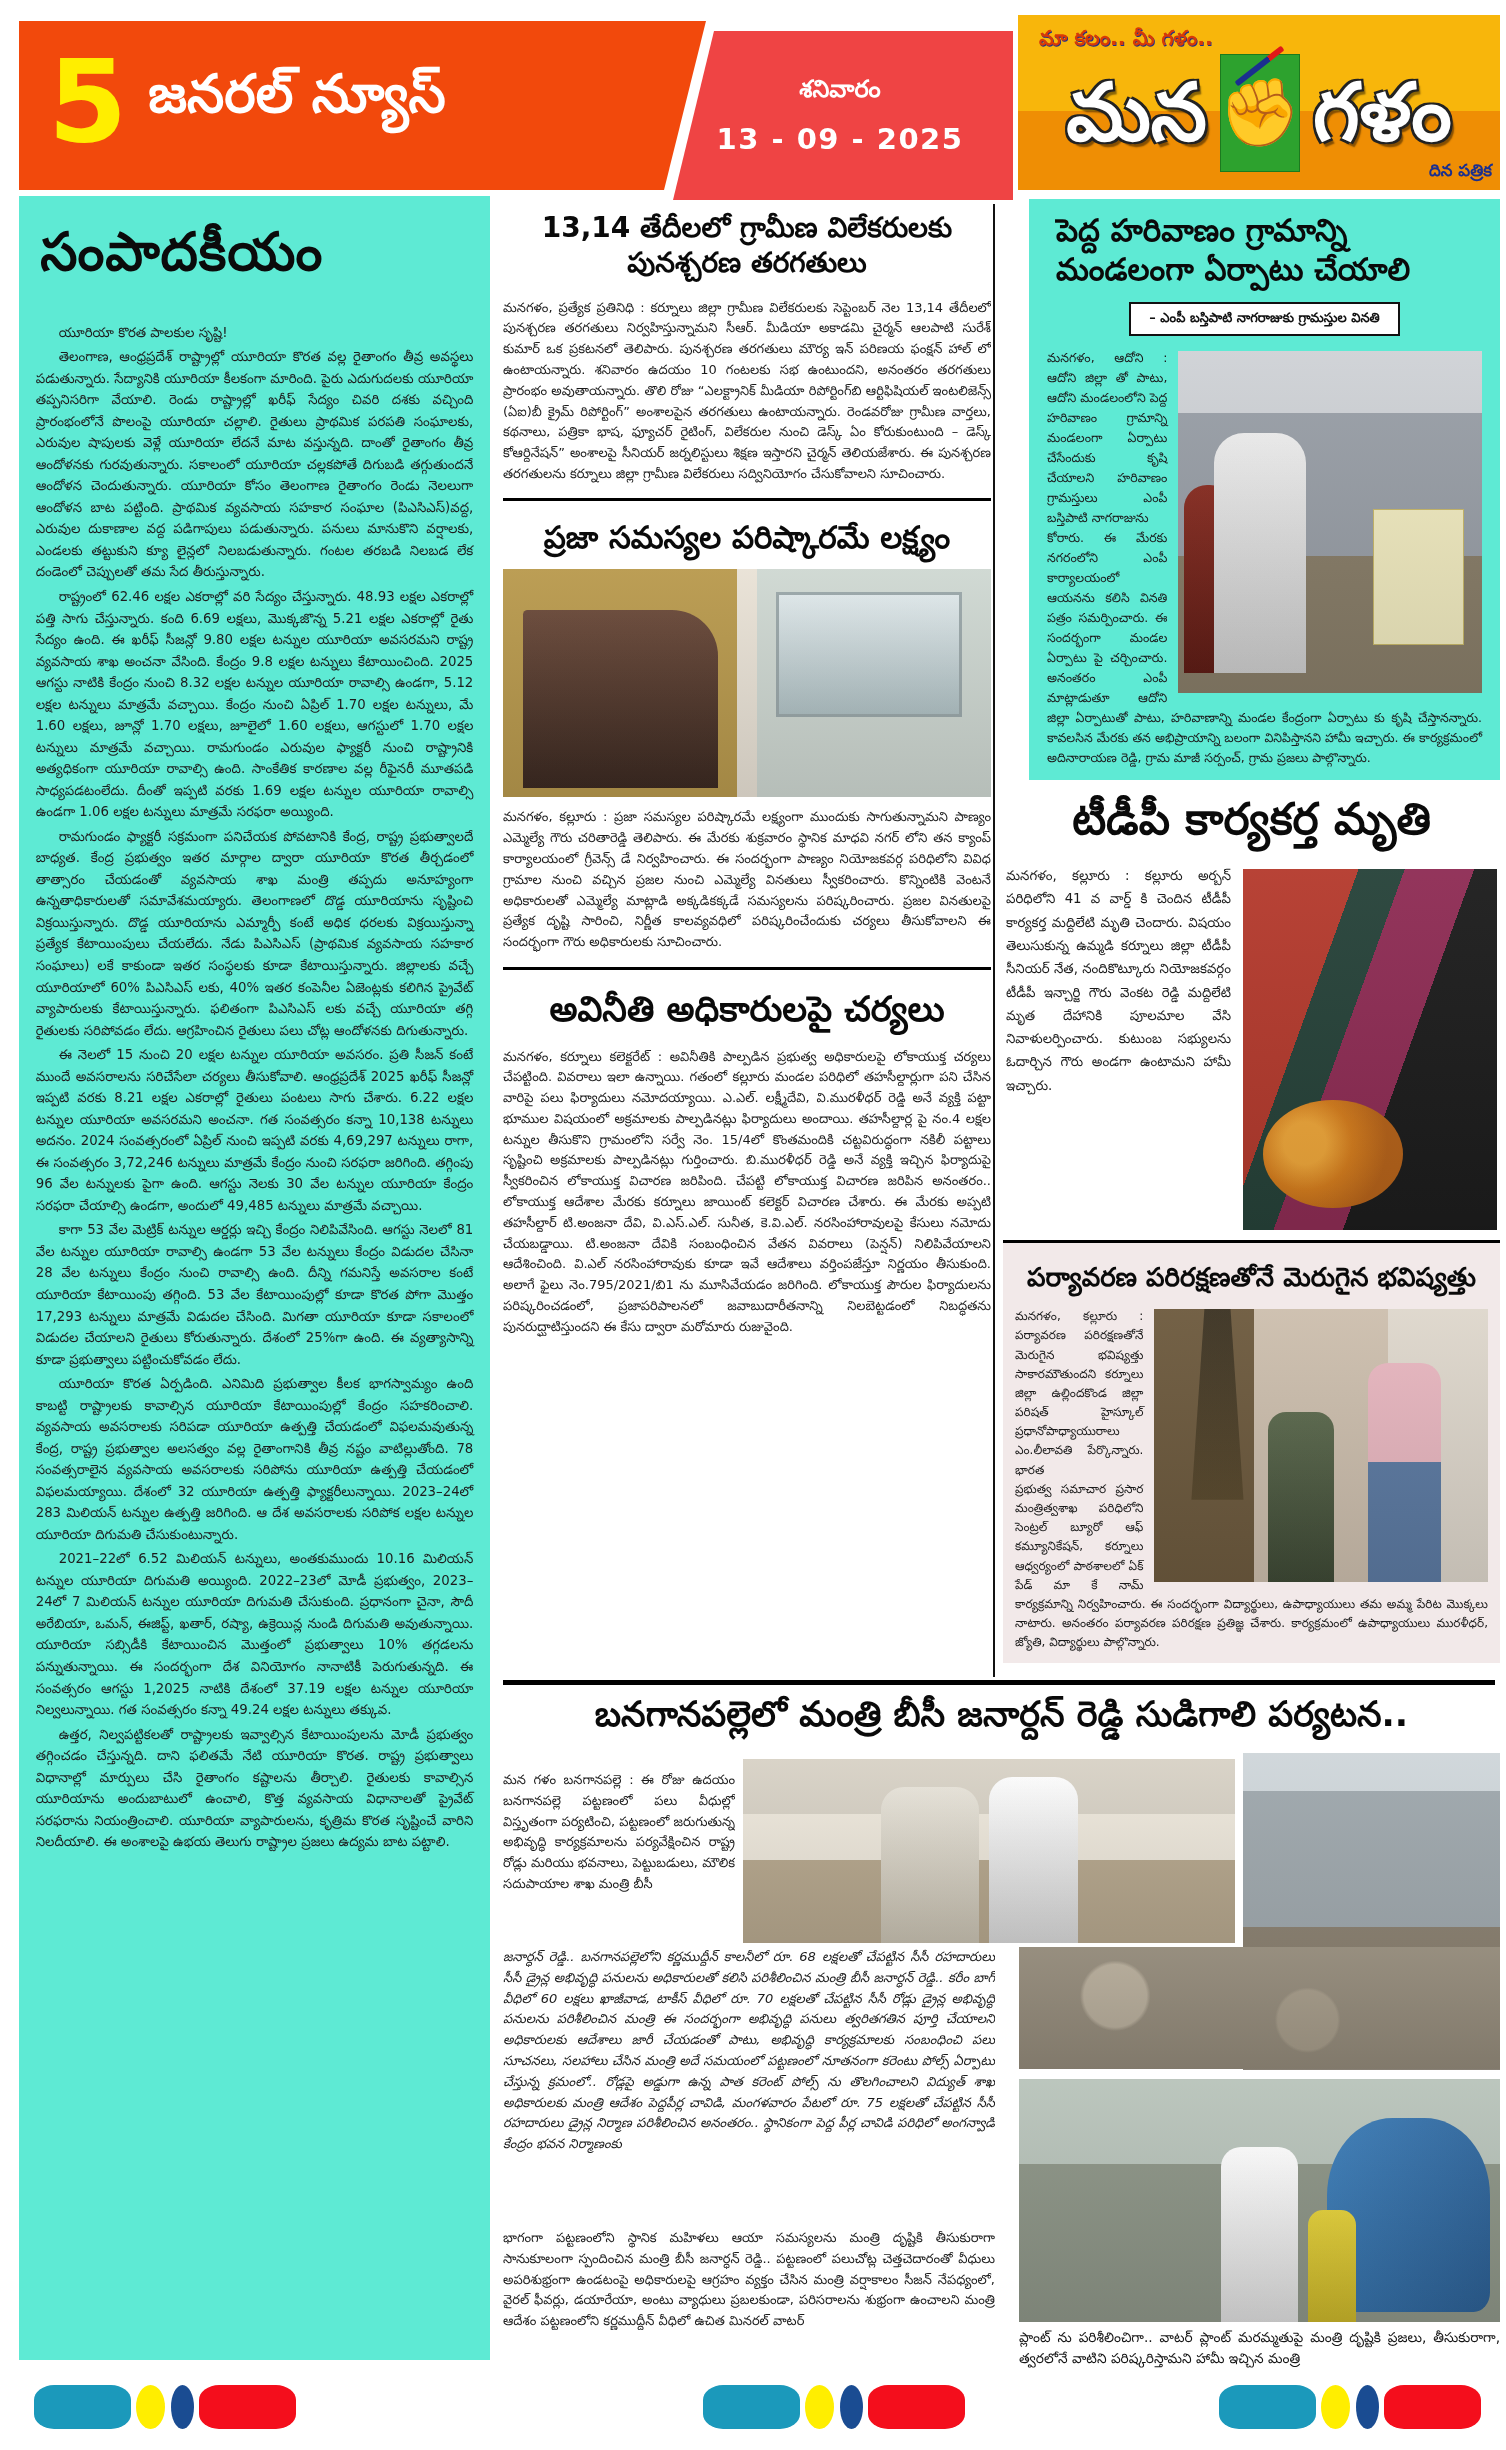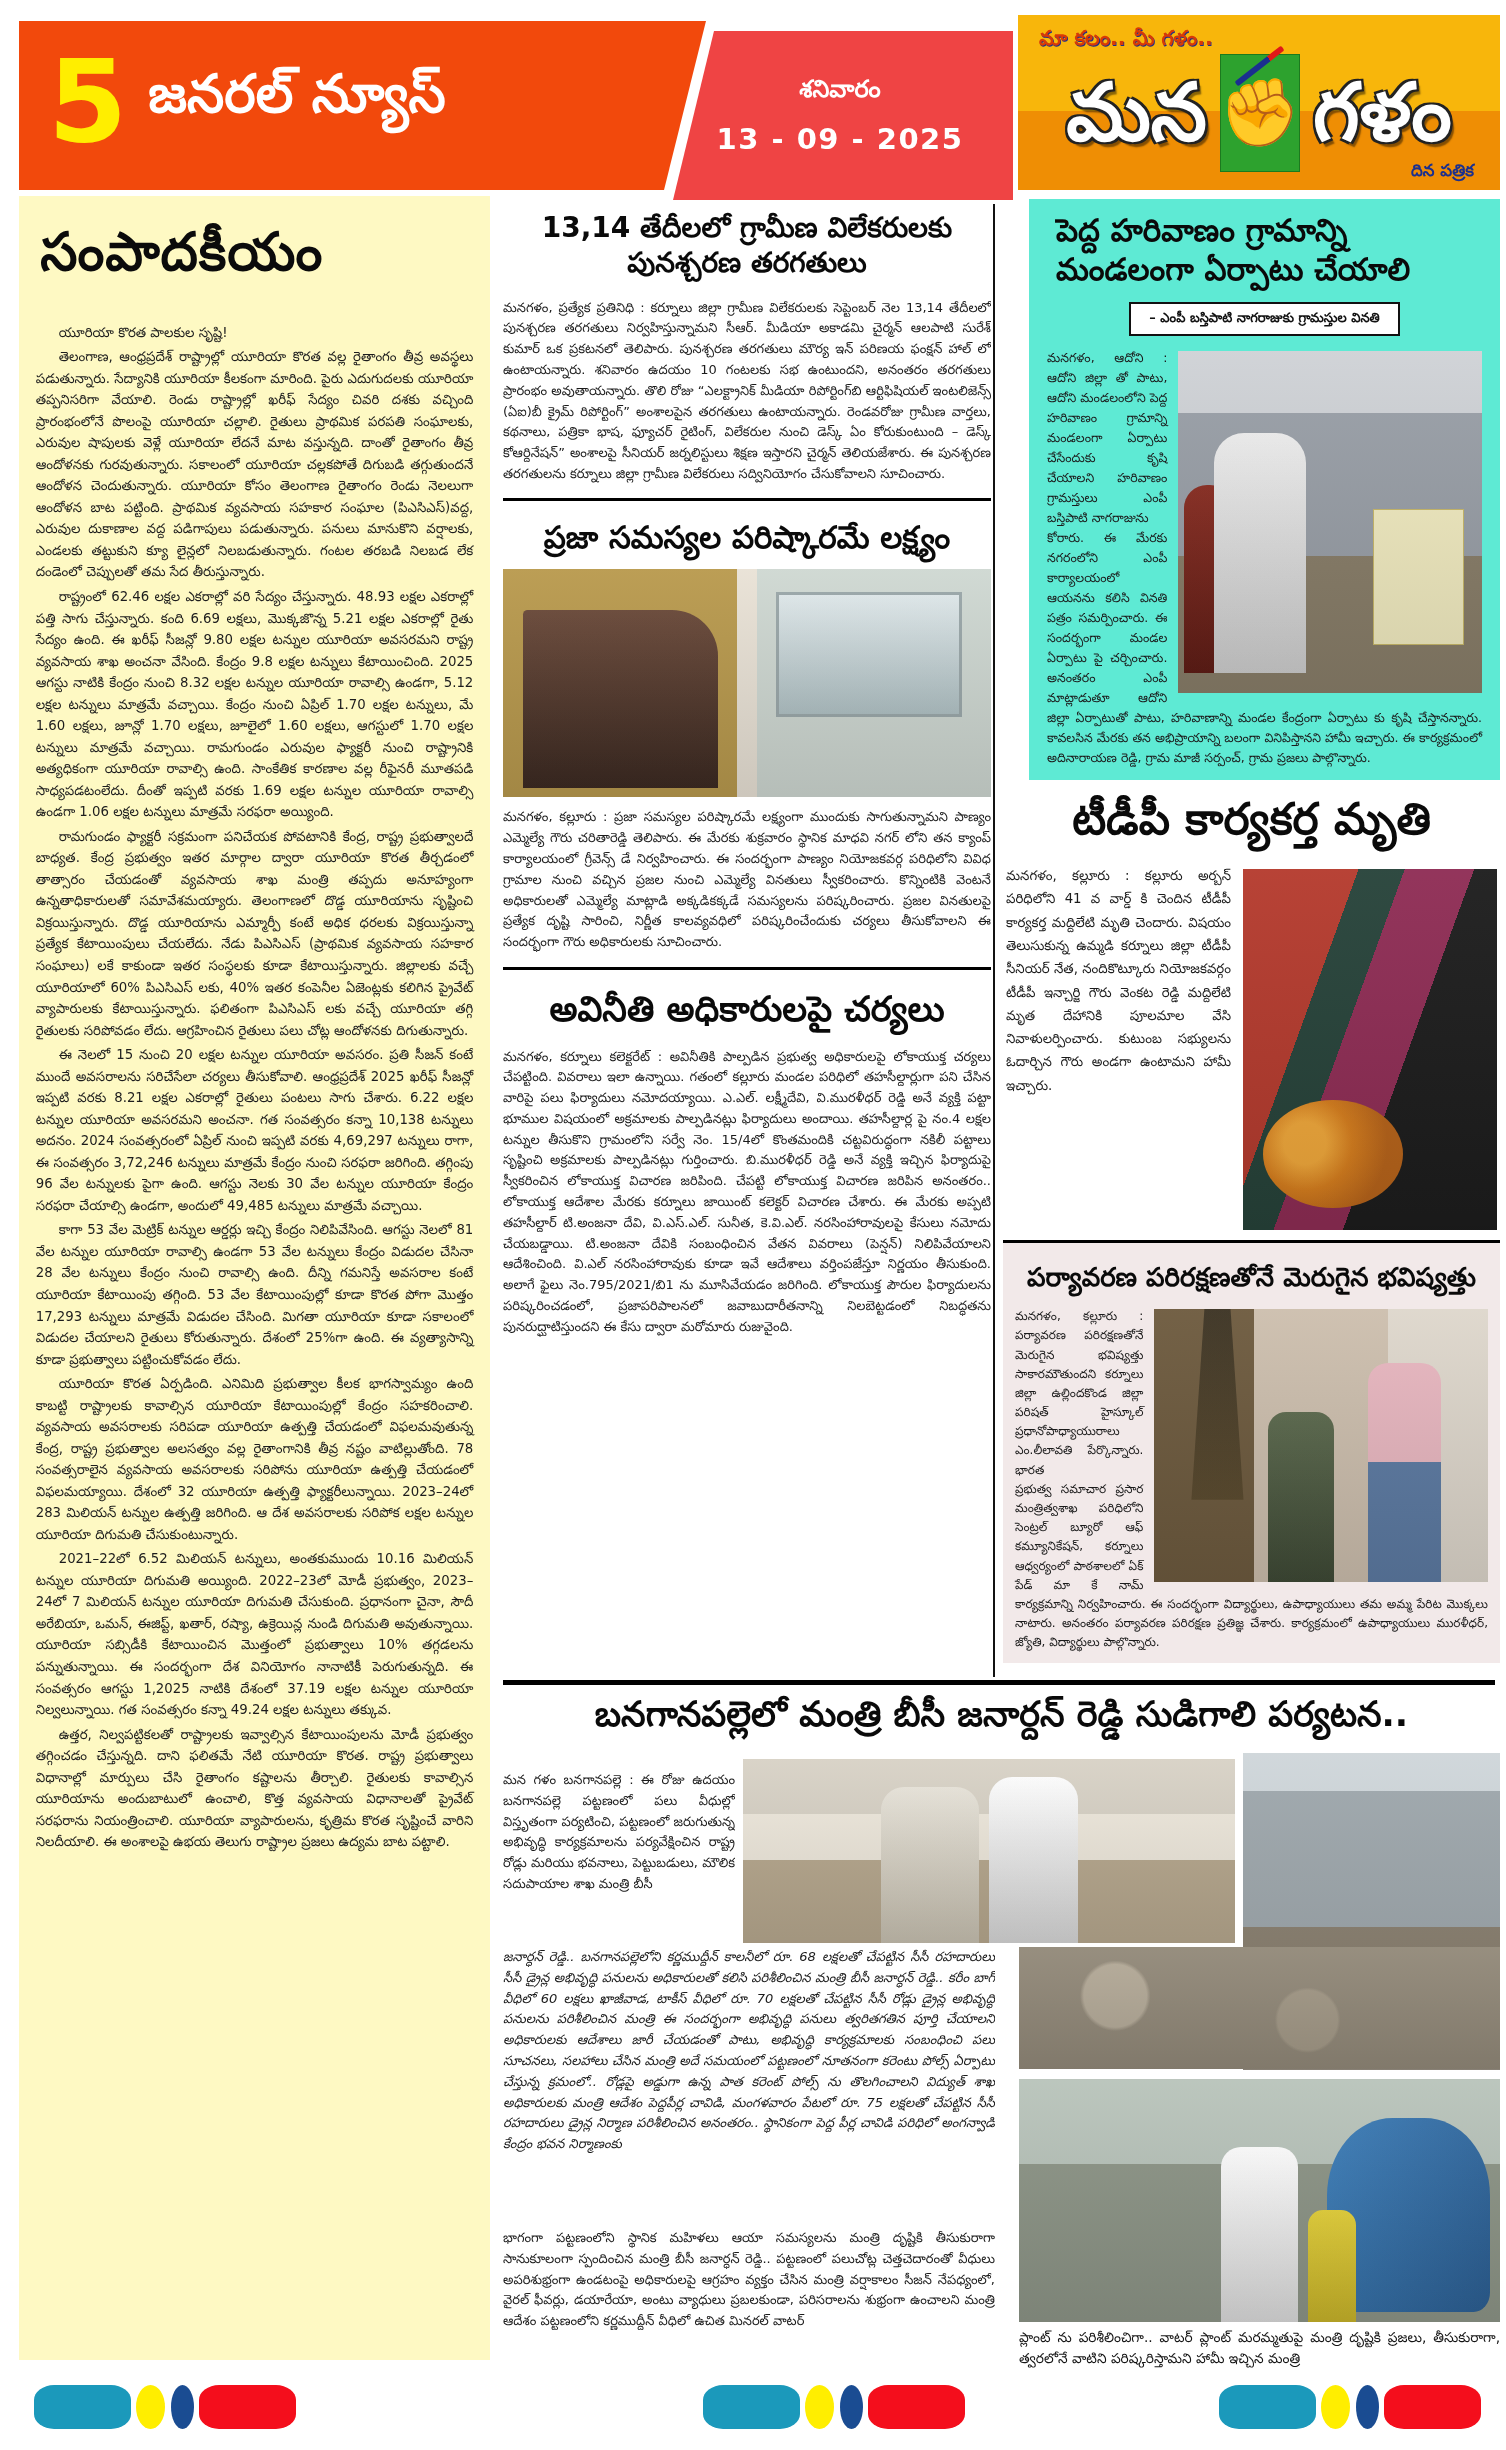--- a/index.html
+++ b/index.html
@@ -18,24 +18,24 @@
   .hdr-date { color:#fff; font-size:29px; font-weight:bold; letter-spacing:1.5px; }
   .masthead { position:absolute; left:1018px; top:15px; width:482px; height:175px;
     background:linear-gradient(#f8b60b 0 55%, #ef8e04 55% 100%); overflow:hidden; }
   .mast-tagline { position:absolute; left:21px; top:10.6px; color:#d93a06; font-size:20.5px; font-weight:bold; text-shadow:0.8px 0.8px 0 #1a2f8f; }
   .mast-title { position:absolute; left:0; top:39px; width:100%; display:flex; align-items:center; justify-content:center; gap:13px; }
   .mast-word { color:#ffffff; font-size:80px; font-weight:bold; line-height:1.3;
     text-shadow:-2.3px -2.3px 0 #222,2.3px -2.3px 0 #222,-2.3px 2.3px 0 #222,2.3px 2.3px 0 #222, 3.8px 4.6px 1.5px rgba(0,0,0,.45); }
   .mast-fistbox { width:80px; height:118px; background:#2da22e; border:1.5px solid #1c7a1e; display:flex; align-items:center; justify-content:center; position:relative; }
   .fist-glyph { font-size:65px; color:#e01818; line-height:1; transform:rotate(-4deg); }
   .fist-pencil { position:absolute; left:9px; top:7.6px; width:59px; height:6px; background:linear-gradient(90deg,#1a2f8f 70%, #e01818 70%); transform:rotate(-38deg); border-radius:2.3px; }
-  .mast-sub { position:absolute; right:26px; bottom:6px; color:#1a2f8f; font-size:16.7px; font-weight:bold; }
-
-  
-  .col-left { position:absolute; left:19px; top:196px; width:471px; height:2164px; background:#fef9c3; padding:20px 16.7px 15px 16.7px; overflow:hidden; }
+  .mast-sub { position:absolute; right:8px; bottom:6px; color:#1a2f8f; font-size:16.7px; font-weight:bold; }
+
+  
+  .col-left { position:absolute; left:19px; top:196px; width:471px; height:2164px; background:#5eead4; padding:20px 16.7px 15px 16.7px; overflow:hidden; }
   .ed-title { font-size:53px; font-weight:bold; color:#0b0b0b; letter-spacing:0.8px; margin:4.6px 0 26px 4.6px; }
   .ed-body p { font-size:13.3px; line-height:1.62; color:#1c1c1c; text-align:justify; text-indent:23px; margin-bottom:3px; }
 
   .vrule { position:absolute; left:993px; top:204px; width:1.5px; height:1473px; background:#111; }
 
   .col-mid { position:absolute; left:503px; top:199px; width:488px; height:1477px; overflow:hidden; }
   .col-right { position:absolute; left:1003px; top:199px; width:497px; height:1477px; overflow:hidden; }
 
   .headline { font-weight:bold; color:#0a0a0a; text-align:center; line-height:1.25; }
   .h-a { font-size:28px; margin:10.6px 7.6px 18px 7.6px; }

